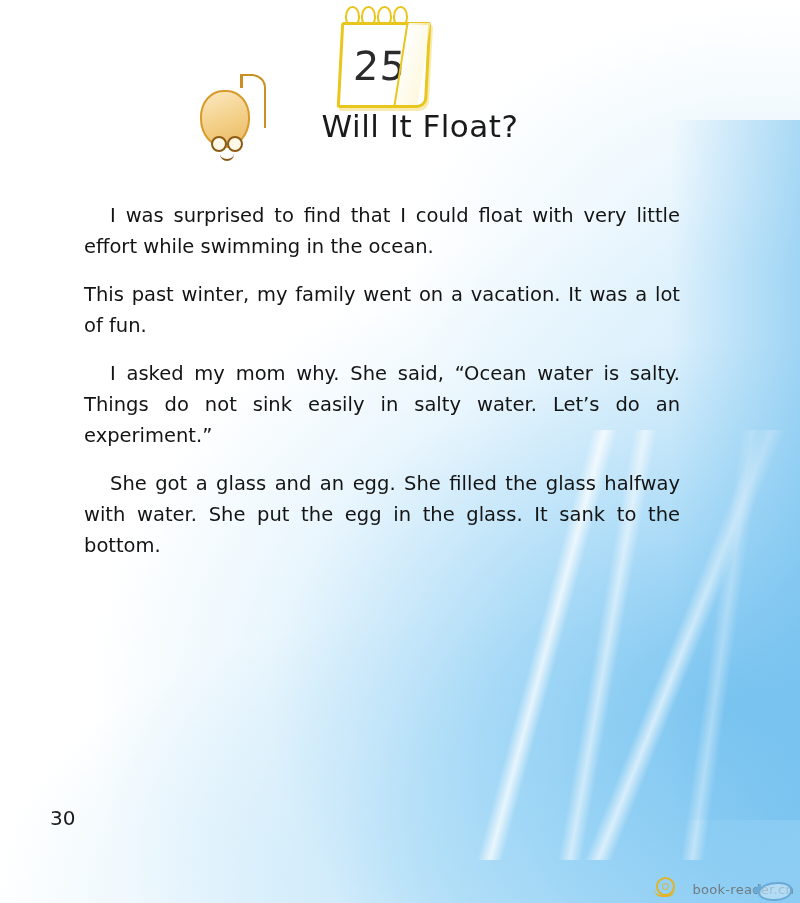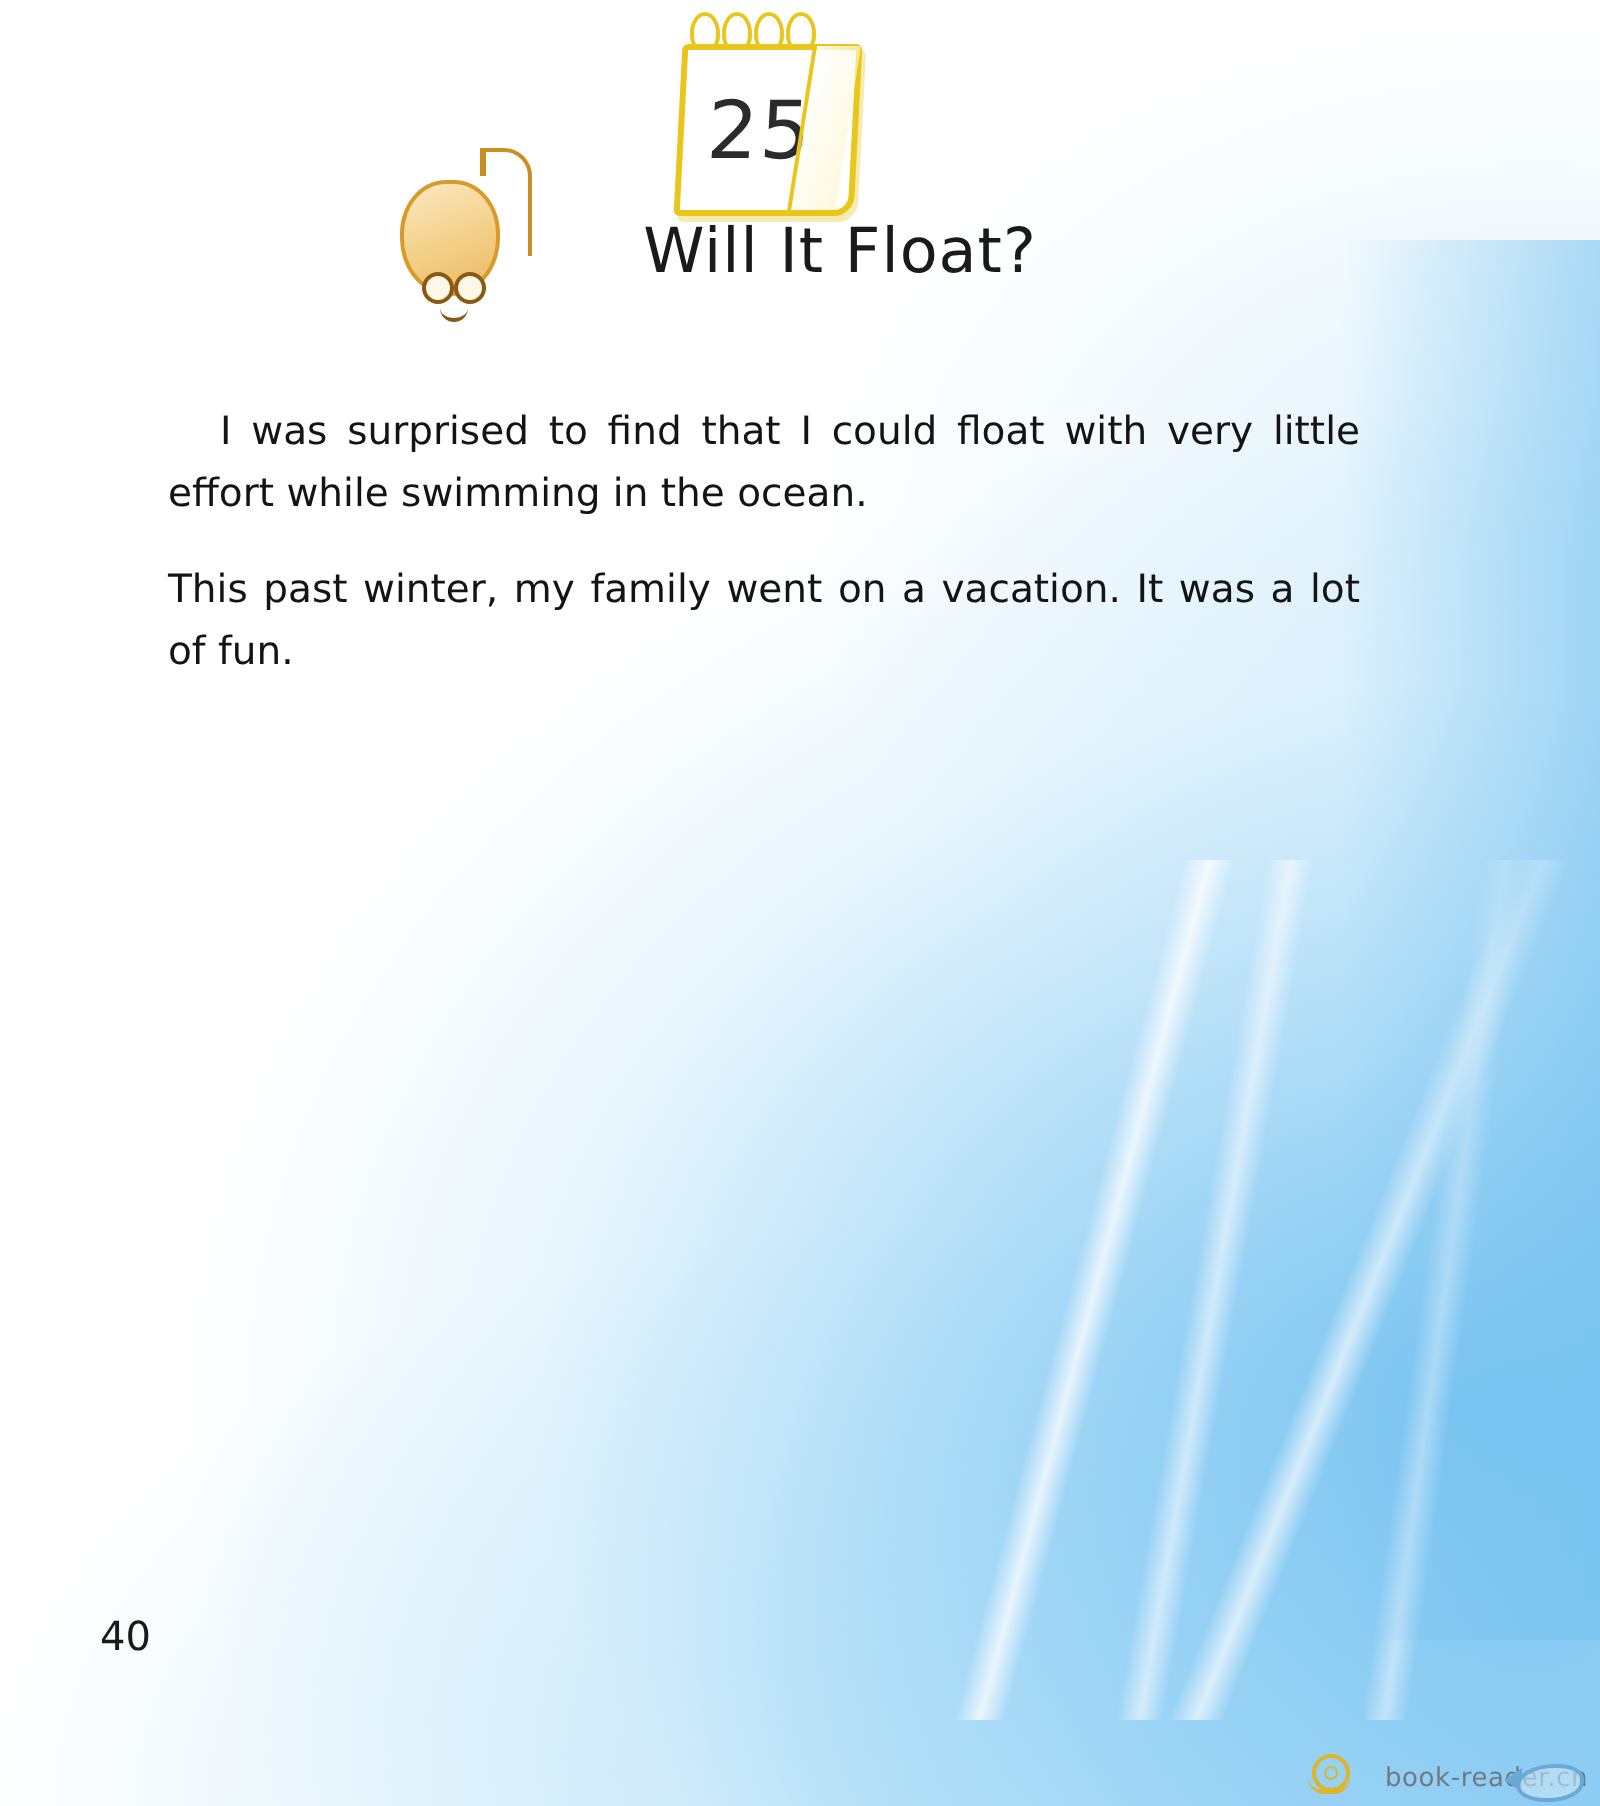--- a/index.html
+++ b/index.html
@@ -299,23 +299,25 @@
         <div class="diver-mouth"></div>
       </div>
     </div>
 
     <div class="title">Will It Float?</div>
   </div>
 
   <div class="body-text">
     <p class="para">I was surprised to find that I could float with very little effort while swimming in the ocean.</p>
     <p class="para first">This past winter, my family went on a vacation. It was a lot of fun.</p>
+    <p class="para">I asked my mom why. She said, “Ocean water is salty. Things do not sink easily in salty water. Let’s do an experiment.”</p>
+    <p class="para">She got a glass and an egg. She filled the glass halfway with water. She put the egg in the glass. It sank to the bottom.</p>
   </div>
 
-  <div class="page-number">40</div>
+  <div class="page-number">30</div>
 
   <div class="snail">
     <div class="snail-shell"></div>
     <div class="snail-body"></div>
   </div>
 
   <div class="watermark">book-reader.cn</div>
 
   <div class="fish">
     <div class="fish-tail"></div>

